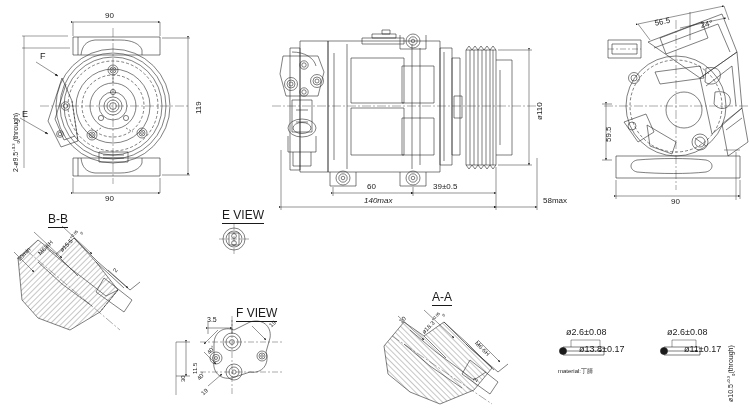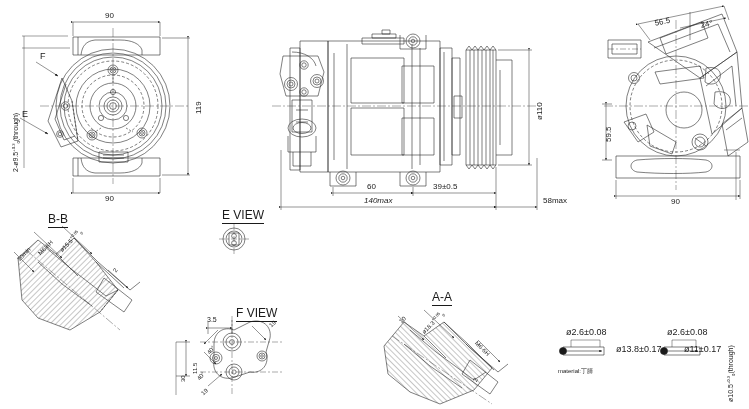--- a/index.html
+++ b/index.html
@@ -399,18 +399,18 @@
 
 <div class="lbl s7" style="left:207px;top:316px;">3.5</div>
 <div class="lbl s6 rotdeg" style="left:206px;top:352px;transform:rotate(-55deg);">40°</div>
 <div class="lbl s6 rotdeg" style="left:196px;top:378px;transform:rotate(-55deg);">40°</div>
 <div class="lbl s6 rot90" style="left:192px;top:374px;">11.5</div>
 <div class="lbl s6 rot90" style="left:180px;top:382px;">30</div>
 <div class="lbl s6 rotdeg" style="left:268px;top:324px;transform:rotate(-45deg);">19</div>
 <div class="lbl s6 rotdeg" style="left:200px;top:392px;transform:rotate(-45deg);">19</div>
 
 <div class="lbl s9" style="left:566px;top:328px;">ø2.6±0.08</div>
-<div class="lbl s9" style="left:599px;top:345px;padding-left:17px;">ø13.8±0.17</div>
+<div class="lbl s9" style="left:562px;top:345px;padding-left:17px;">ø13.8±0.17</div>
 <div class="lbl s9" style="left:667px;top:328px;">ø2.6±0.08</div>
 <div class="lbl s9" style="left:684px;top:345px;">ø11±0.17</div>
 <div class="lbl s6" style="left:558px;top:368px;">material:丁腈</div>
 
 </div>
 
 </body></html>

